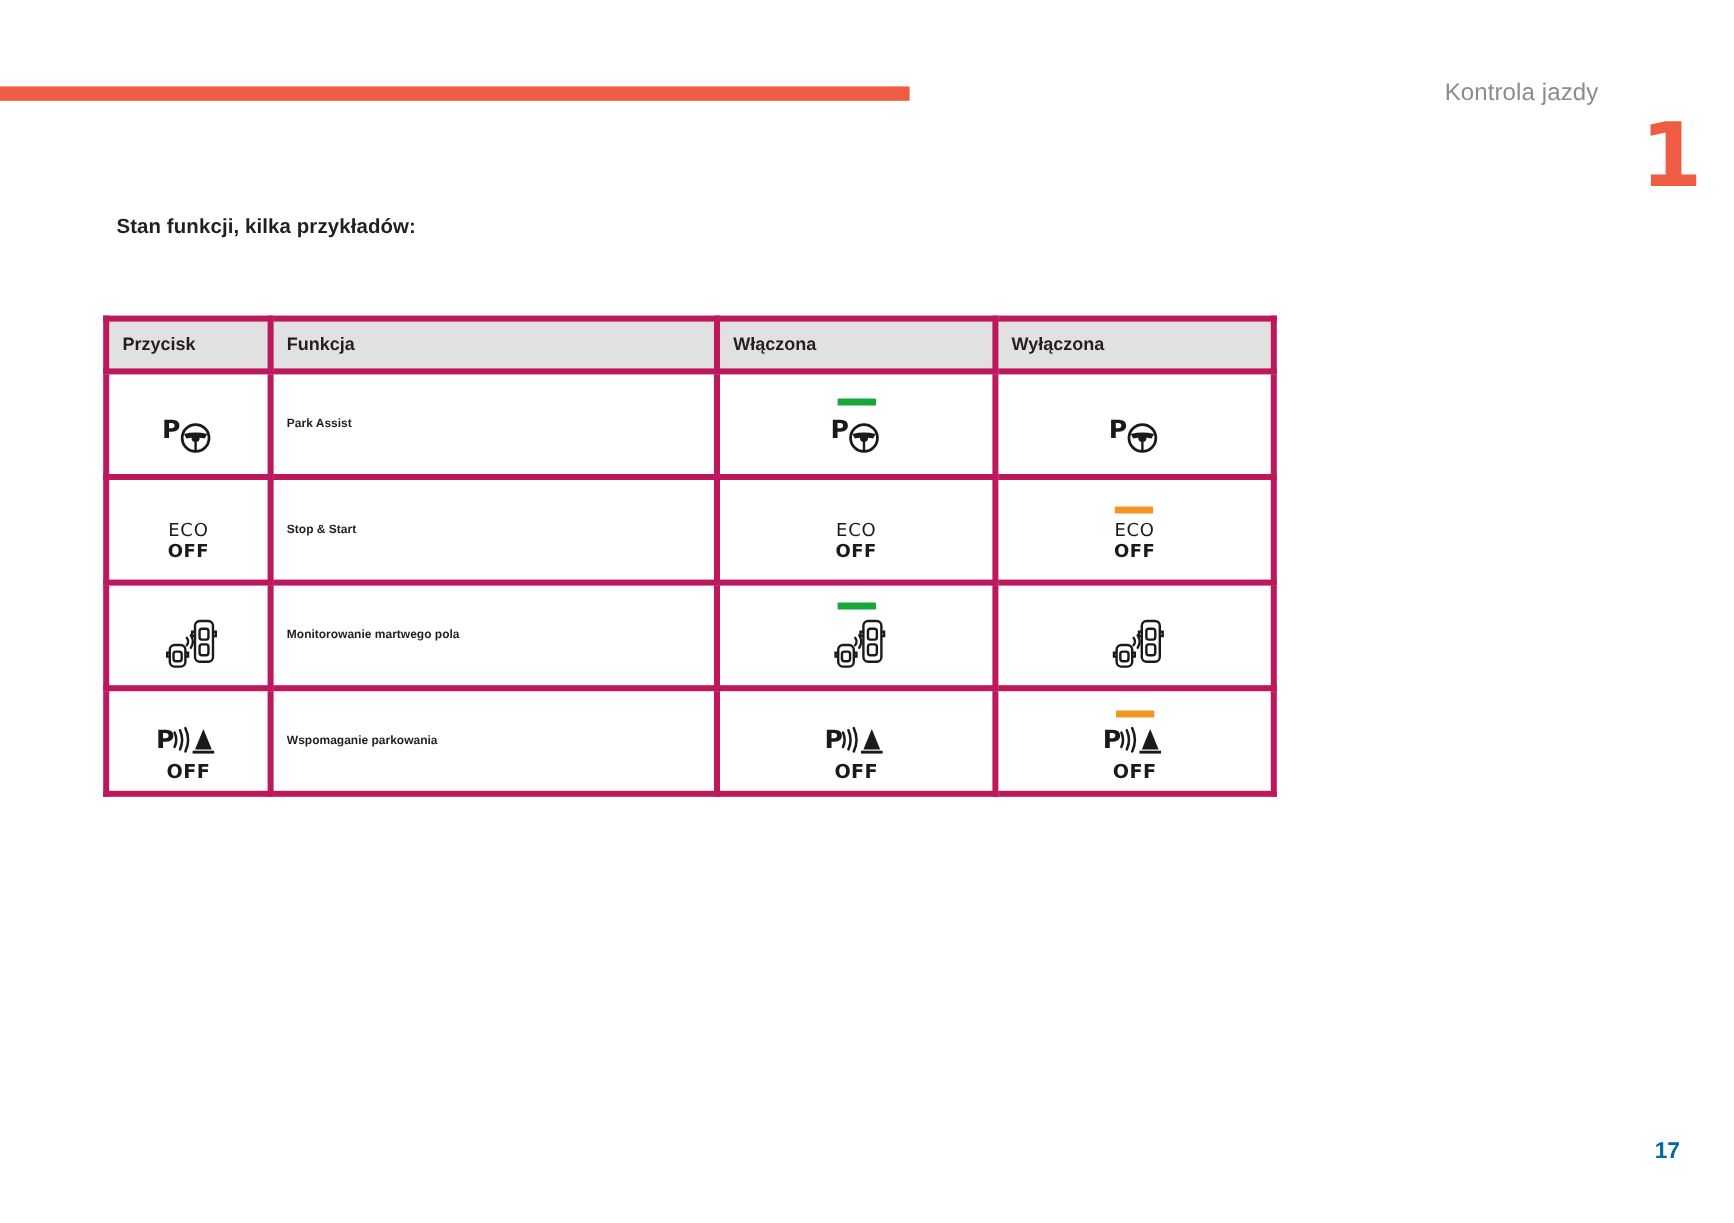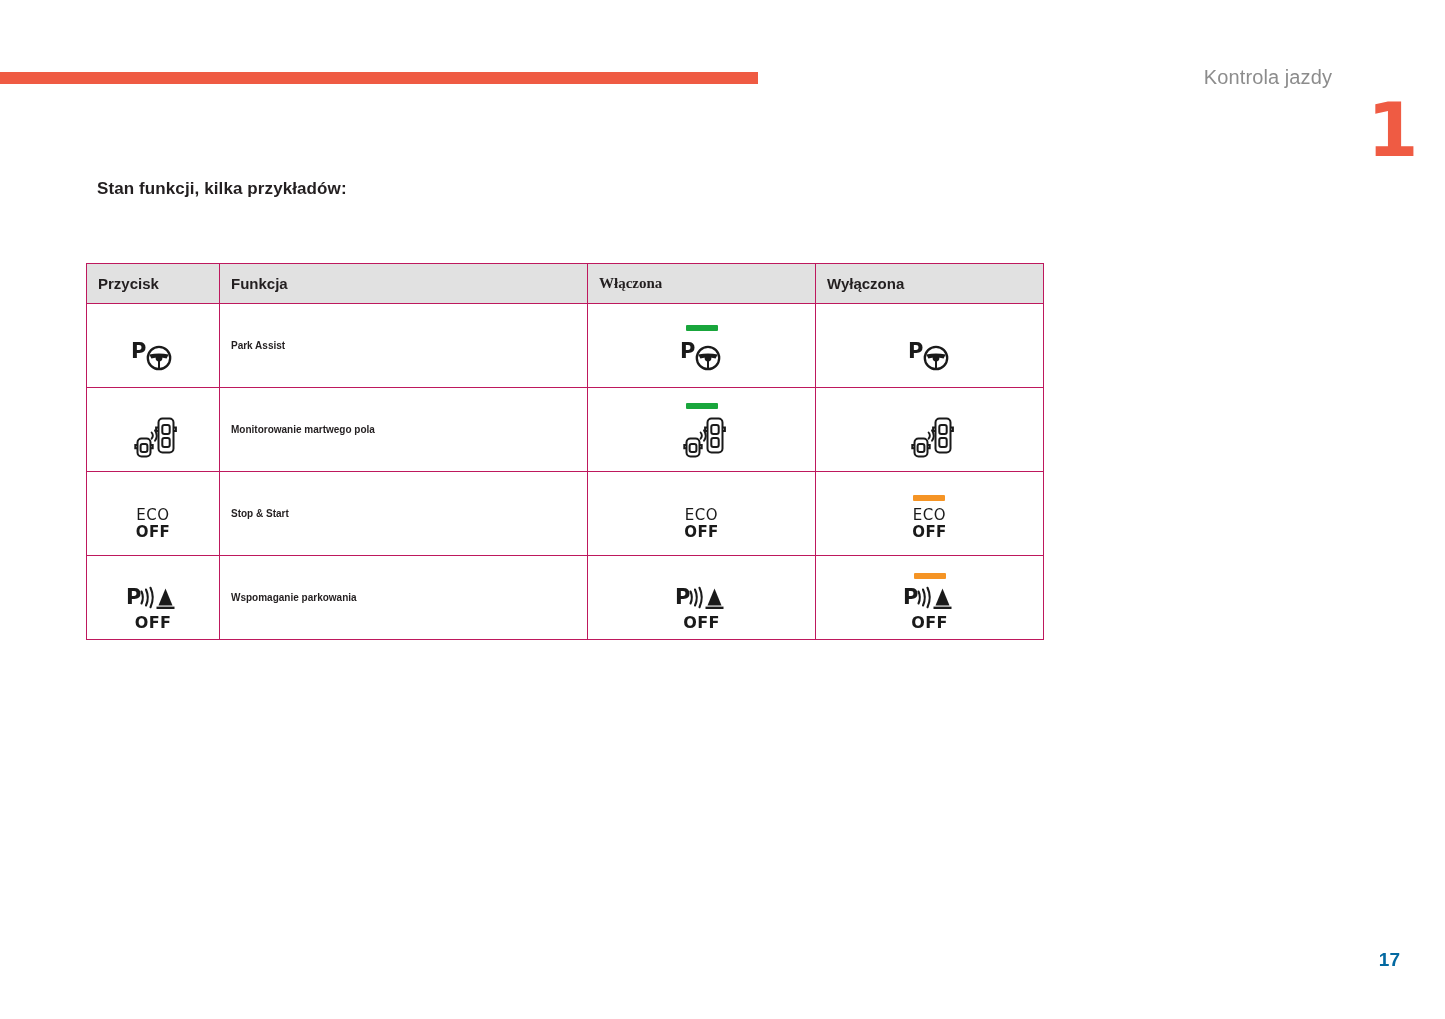--- a/index.html
+++ b/index.html
@@ -63,36 +63,36 @@
   .state-table {
     position: absolute;
     left: 86px;
     top: 263px;
     width: 867px;
     border-collapse: collapse;
     table-layout: fixed;
   }
   .state-table th,
   .state-table td {
-    border: 1px solid #be185d;
+    border: 5px solid #be185d;
     padding: 0;
     vertical-align: middle;
   }
   .state-table thead th {
     background: #e1e1e1;
     height: 39px;
     font-size: 15px;
     font-weight: 700;
     text-align: left;
     padding: 0 11px;
     color: #231f20;
   }
   .col-button   { width: 110px; }
   .col-function { width: 345px; }
-  .col-on       { width: 205px; font-family: Liberation Serif, serif; }
+  .col-on       { width: 205px; }
   .col-off      { width: 205px; }
 
   .state-table tbody td {
     height: 83px;
   }
   td.cell-function {
     font-size: 10px;
     font-weight: 700;
     padding: 0 0 0 11px;
     color: #231f20;
@@ -217,20 +217,51 @@
           <span class="glyph">
             <svg width="46" height="34" viewBox="0 0 46 34" xmlns="http://www.w3.org/2000/svg">
               <text x="1" y="21" font-family="DejaVu Sans, sans-serif" font-size="21" font-weight="700" fill="#1a1a1a">P</text>
               <g transform="translate(17,9)">
                 <circle cx="12" cy="12" r="11.2" fill="none" stroke="#1a1a1a" stroke-width="2.3"></circle>
                 <circle cx="12" cy="12" r="3.4" fill="#1a1a1a"></circle>
                 <path d="M2.3 8.6 Q12 6.2 21.7 8.6 L19.6 12.4 Q12 10.6 4.4 12.4 Z" fill="#1a1a1a"></path>
                 <path d="M11 15.1 h2 v8.0 h-2 Z" fill="#1a1a1a"></path>
               </g>
             </svg>
+          </span>
+        </span>
+      </td>
+    </tr>
+
+    <tr>
+      <td class="cell-icon">
+        <span class="icon-stack">
+          <span class="state-bar none"></span>
+          <span class="txt-eco">
+            <span class="ln1">ECO</span><br>
+            <span class="ln2">OFF</span>
+          </span>
+        </span>
+      </td>
+      <td class="cell-function">Stop &amp; Start</td>
+      <td class="cell-icon">
+        <span class="icon-stack">
+          <span class="state-bar none"></span>
+          <span class="txt-eco">
+            <span class="ln1">ECO</span><br>
+            <span class="ln2">OFF</span>
+          </span>
+        </span>
+      </td>
+      <td class="cell-icon">
+        <span class="icon-stack">
+          <span class="state-bar orange"></span>
+          <span class="txt-eco">
+            <span class="ln1">ECO</span><br>
+            <span class="ln2">OFF</span>
           </span>
         </span>
       </td>
     </tr>
 
     <tr>
       <td class="cell-icon">
         <span class="icon-stack">
           <span class="state-bar none"></span>
           <span class="glyph">
@@ -302,51 +333,20 @@
             </svg>
           </span>
         </span>
       </td>
     </tr>
 
     <tr>
       <td class="cell-icon">
         <span class="icon-stack">
           <span class="state-bar none"></span>
-          <span class="txt-eco">
-            <span class="ln1">ECO</span><br>
-            <span class="ln2">OFF</span>
-          </span>
-        </span>
-      </td>
-      <td class="cell-function">Stop &amp; Start</td>
-      <td class="cell-icon">
-        <span class="icon-stack">
-          <span class="state-bar none"></span>
-          <span class="txt-eco">
-            <span class="ln1">ECO</span><br>
-            <span class="ln2">OFF</span>
-          </span>
-        </span>
-      </td>
-      <td class="cell-icon">
-        <span class="icon-stack">
-          <span class="state-bar orange"></span>
-          <span class="txt-eco">
-            <span class="ln1">ECO</span><br>
-            <span class="ln2">OFF</span>
-          </span>
-        </span>
-      </td>
-    </tr>
-
-    <tr>
-      <td class="cell-icon">
-        <span class="icon-stack">
-          <span class="state-bar none"></span>
           <span class="glyph">
             <svg width="56" height="26" viewBox="0 0 56 26" xmlns="http://www.w3.org/2000/svg">
               <text x="1" y="19" font-family="DejaVu Sans, sans-serif" font-size="21" font-weight="700" fill="#1a1a1a">P</text>
               <g fill="none" stroke="#1a1a1a" stroke-width="2.1" stroke-linecap="round">
                 <path d="M16.5 6.5 Q19.2 12.5 16.5 18.5"></path>
                 <path d="M21.0 4.5 Q24.6 12.5 21.0 20.5"></path>
                 <path d="M25.5 2.8 Q30.0 12.5 25.5 22.2"></path>
               </g>
               <path d="M40.5 3.5 L47.5 20.5 L33.5 20.5 Z" fill="#1a1a1a"></path>
               <rect x="31.5" y="21.6" width="18" height="2.4" fill="#1a1a1a"></rect>

